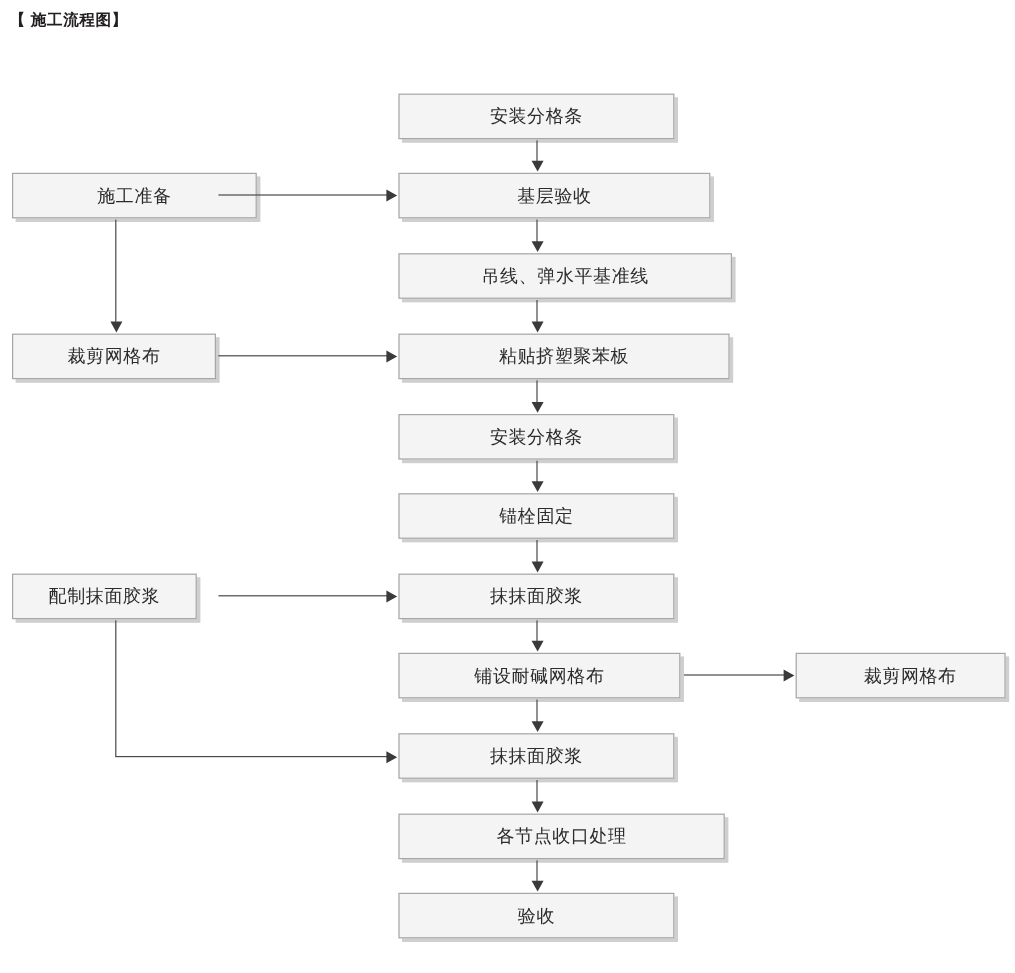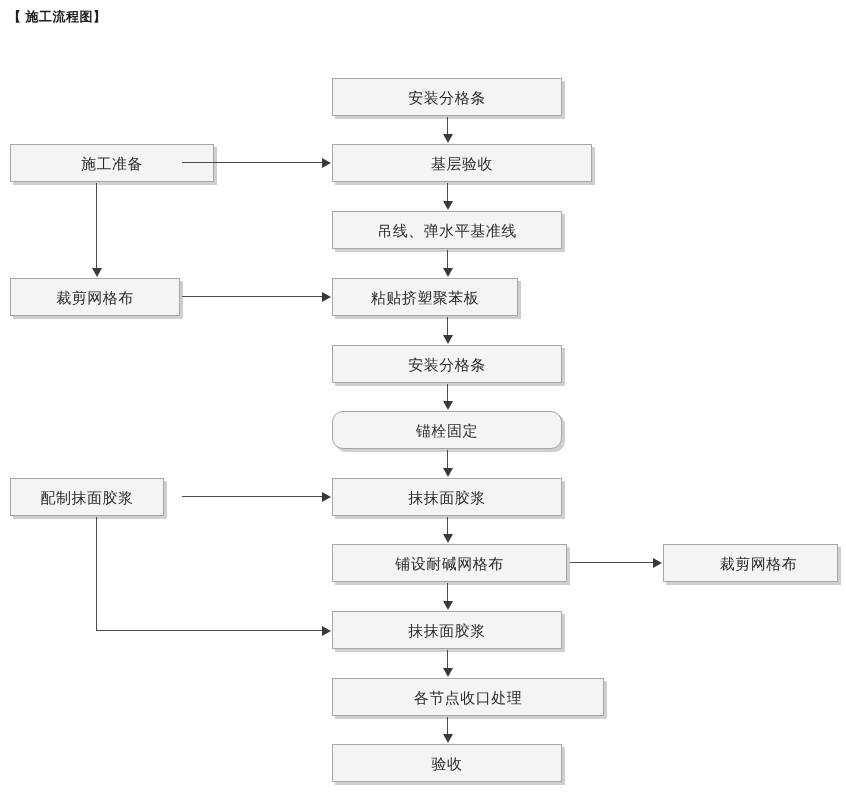--- a/index.html
+++ b/index.html
@@ -75,24 +75,24 @@
 </head>
 <body>
 
 <div id="canvas">
 
   <div class="title">【 施工流程图】</div>
 
   <div id="nodes-layer">
       <div class="node" style="left: 332px; top: 78px; width: 230px; height: 38px;">安装分格条</div>
       <div class="node" style="left: 332px; top: 144px; width: 260px; height: 38px;">基层验收</div>
-      <div class="node" style="left: 332px; top: 211px; width: 230px; height: 38px;">吊线、弹水平基准线</div>
-      <div class="node" style="left: 332px; top: 278px; width: 186px; height: 38px;">粘贴挤塑聚苯板</div>
+      <div class="node" style="left: 332px; top: 211px; width: 278px; height: 38px;">吊线、弹水平基准线</div>
+      <div class="node" style="left: 332px; top: 278px; width: 276px; height: 38px;">粘贴挤塑聚苯板</div>
       <div class="node" style="left: 332px; top: 345px; width: 230px; height: 38px;">安装分格条</div>
-      <div class="node" style="left: 332px; top: 411px; width: 230px; height: 38px; border-radius: 11px;">锚栓固定</div>
+      <div class="node" style="left: 332px; top: 411px; width: 230px; height: 38px;">锚栓固定</div>
       <div class="node" style="left: 332px; top: 478px; width: 230px; height: 38px;">抹抹面胶浆</div>
       <div class="node" style="left: 332px; top: 544px; width: 235px; height: 38px;">铺设耐碱网格布</div>
       <div class="node" style="left: 332px; top: 611px; width: 230px; height: 38px;">抹抹面胶浆</div>
       <div class="node" style="left: 332px; top: 678px; width: 272px; height: 38px;">各节点收口处理</div>
       <div class="node" style="left: 332px; top: 744px; width: 230px; height: 38px;">验收</div>
       <div class="node" style="left: 10px; top: 144px; width: 204px; height: 38px;">施工准备</div>
       <div class="node" style="left: 10px; top: 278px; width: 170px; height: 38px;">裁剪网格布</div>
       <div class="node" style="left: 10px; top: 478px; width: 154px; height: 38px;">配制抹面胶浆</div>
       <div class="node" style="left: 663px; top: 544px; width: 175px; height: 38px; padding-left: 16px;">裁剪网格布</div>
     </div>

